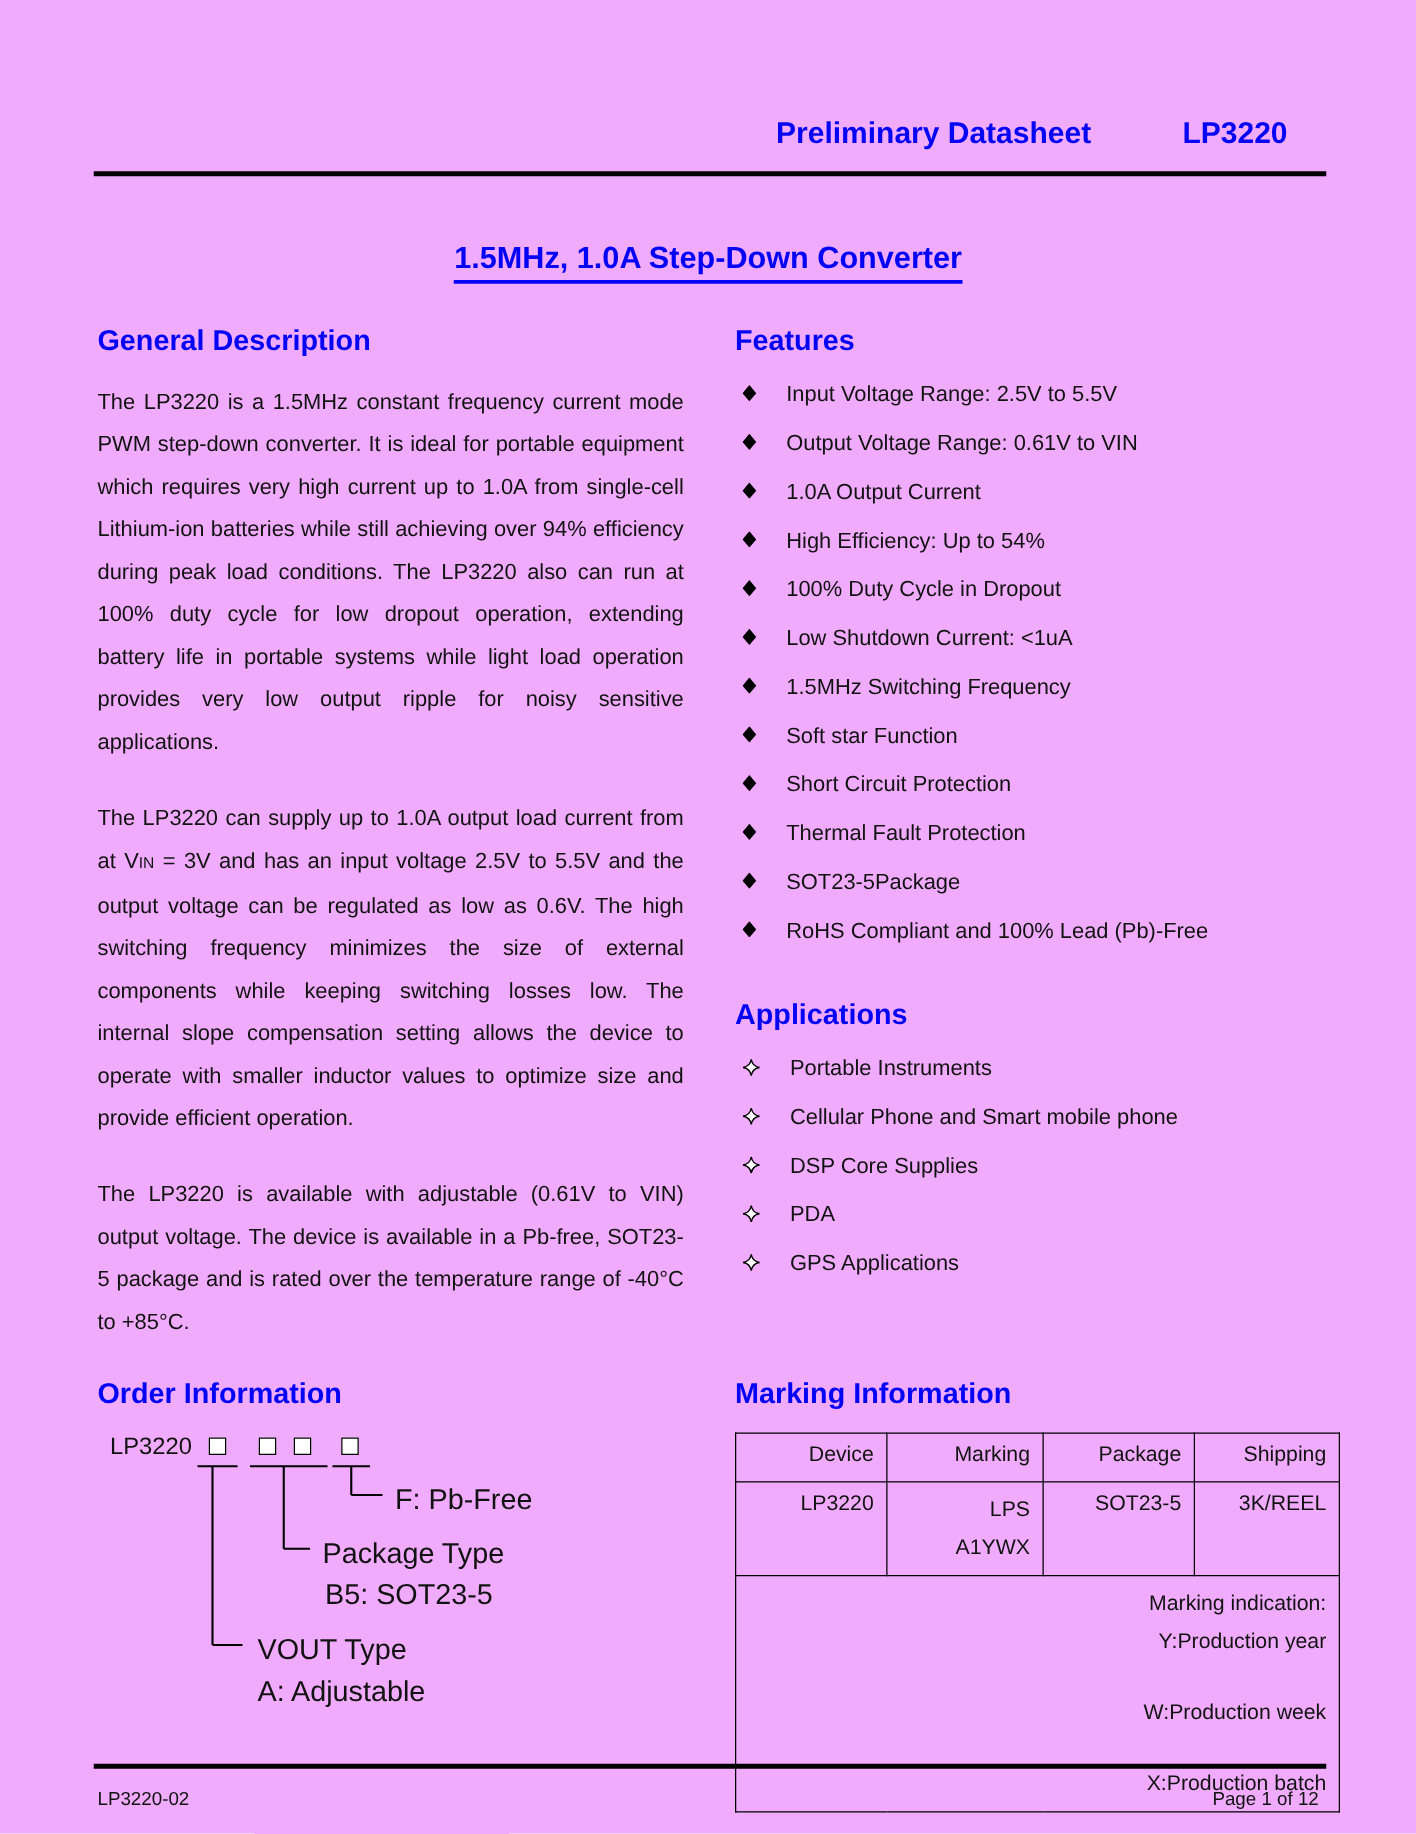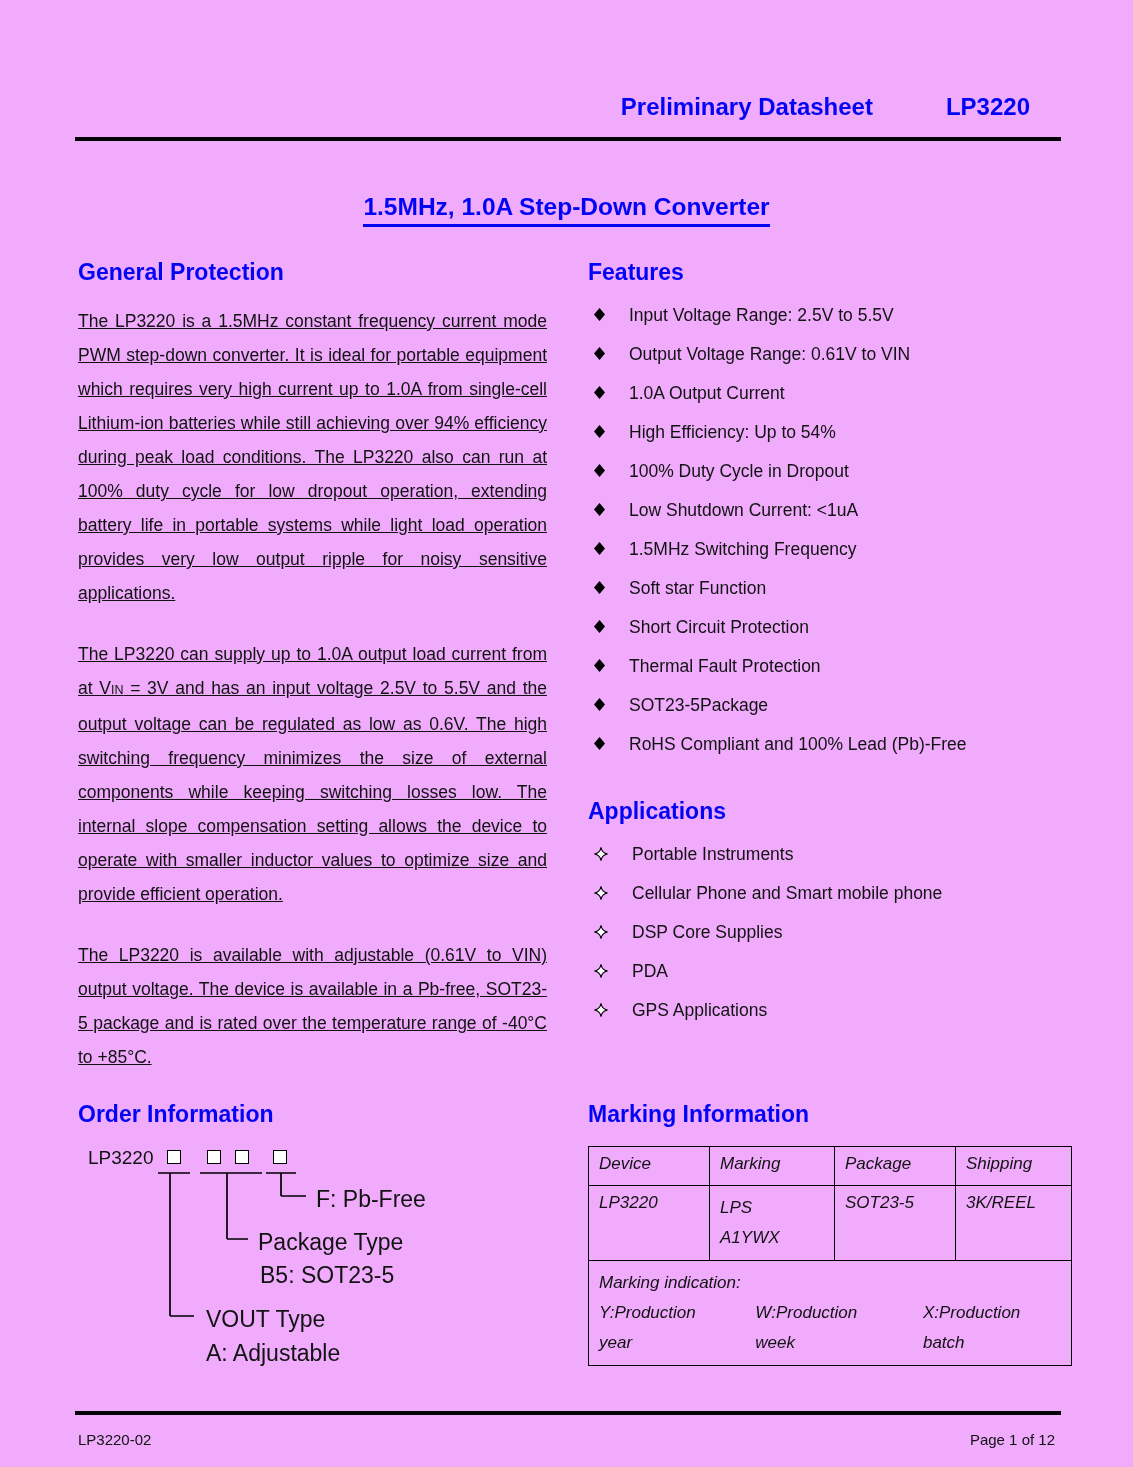--- a/index.html
+++ b/index.html
@@ -38,21 +38,21 @@
     position: absolute; top: 258px; left: 78px; width: 987px;
     display: grid; grid-template-columns: 469px 1fr; column-gap: 41px;
     grid-template-rows: auto auto; row-gap: 26px;
   }
   .sec-h {
     margin: 0 0 18px 0;
     color: var(--accent); font-size: 23px; font-weight: bold; line-height: 28px;
   }
   .body-p {
     margin: 0 0 27px 0;
-    font-size: 17.5px; line-height: 34px; text-align: justify; color: var(--ink); text-decoration: underline;
+    font-size: 17.5px; line-height: 34px; text-align: justify; color: var(--ink);
   }
   .body-p:last-child { margin-bottom: 0; }
   .sub-in { font-size: 12.5px; }
 
   
   .blist { list-style: none; margin: 8px 0 0 0; padding: 0; }
   .blist li { display: flex; align-items: flex-start; margin-bottom: 17px; font-size: 17.5px; line-height: 22px; }
   .blist li .bullet { flex: 0 0 auto; margin: 4px 24px 0 6px; }
   .apps-sec { margin-top: 42px; }
   .mark-sec {}
@@ -60,27 +60,27 @@
   
   .order-diagram { position: relative; height: 232px; margin-top: 8px; }
   .od-part { position: absolute; left: 10px; top: 1px; font-size: 19px; }
   .od-box { position: absolute; top: 4px; width: 14px; height: 14px; border: 1.7px solid #000; background: #fff; }
   .od-svg { position: absolute; left: 0; top: 0; }
   .od-label { position: absolute; font-size: 23px; white-space: nowrap; text-align: center; }
 
   
   .mk-table { border-collapse: collapse; width: 483px; margin-top: 16px; table-layout: fixed; }
   .mk-table th, .mk-table td {
-    border: 1.7px solid #000; text-align: left; vertical-align: top;
-    font-size: 17px; font-weight: normal; padding: 7px 10px; font-style: italic;
+    border: 1.7px solid #000; text-align: right; vertical-align: top;
+    font-size: 17px; font-weight: normal; padding: 7px 10px;
   }
   .mk-table th { height: 39px; }
   .mk-table td.cell-tall { height: 60px; }
   .mk-line { line-height: 30px; }
-  .mk-note-row { display: flex; gap: 27px; }
+  .mk-note-row { display: flex; gap: 27px; flex-direction: column; }
 
   
   .ftr {
     position: absolute; top: 1431px; left: 78px; right: 78px;
     display: flex; justify-content: space-between;
     font-size: 15px; color: var(--ink);
   }
 </style>
 </head>
 <body>
@@ -93,21 +93,21 @@
   </div>
   <div class="rule rule-top"></div>
 
   <div class="title-band">
     <h1 class="doc-title">1.5MHz, 1.0A Step-Down Converter</h1>
   </div>
 
   <div class="cols">
 
     <section style="grid-column:1; grid-row:1;">
-      <h2 class="sec-h">General Protection</h2>
+      <h2 class="sec-h">General Description</h2>
       <p class="body-p">The LP3220 is a 1.5MHz constant frequency current mode PWM step-down converter. It is ideal for portable equipment which requires very high current up to 1.0A from single-cell Lithium-ion batteries while still achieving over 94% efficiency during peak load conditions. The LP3220 also can run at 100% duty cycle for low dropout operation, extending battery life in portable systems while light load operation provides very low output ripple for noisy sensitive applications.</p>
       <p class="body-p"><span>The LP3220 can supply up to 1.0A output load current from at V</span><span class="sub-in">IN</span><span> = 3V and has an input voltage 2.5V to 5.5V and the output voltage can be regulated as low as 0.6V. The high switching frequency minimizes the size of external components while keeping switching losses low. The internal slope compensation setting allows the device to operate with smaller inductor values to optimize size and provide efficient operation.</span></p>
       <p class="body-p">The LP3220 is available with adjustable (0.61V to VIN) output voltage. The device is available in a Pb-free, SOT23-5 package and is rated over the temperature range of -40°C to +85°C.</p>
     </section>
 
     <div style="grid-column:2; grid-row:1;">
       <section>
         <h2 class="sec-h">Features</h2>
         <ul class="blist">
           <li>

